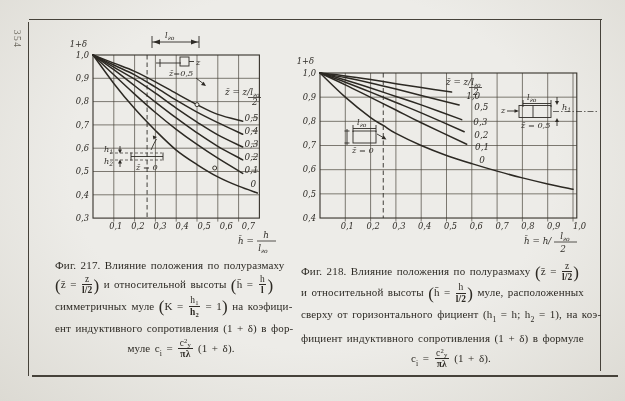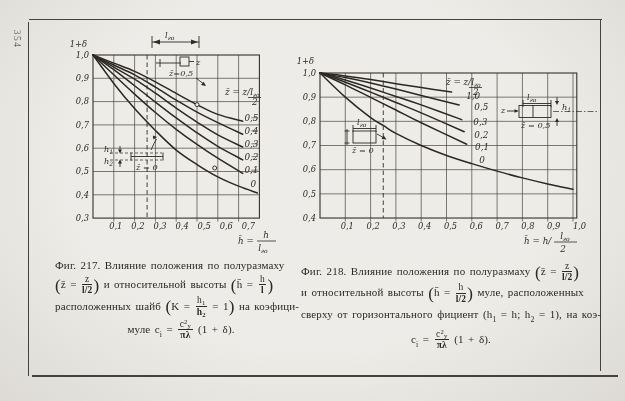--- a/index.html
+++ b/index.html
@@ -254,21 +254,23 @@
       <line x1="557" y1="126" x2="557" y2="120"></line>
         <path class="ah" d="M557,118 l-2,4 h4 z"></path>
       <text x="562" y="110" class="it s8"><tspan>h</tspan><tspan class="tsub" dy="1.5">1</tspan></text>
     </g>
   </svg>
 </div>
 
 <div class="caption" style="left:55px;top:256px;width:252px;">
     <div class="cap-line"><span><span>Фиг. 217. Влияние положения по полуразмаху</span></span></div>
     <div class="cap-line"><span class="par">(</span><span><span>z̄ = </span></span><span class="frac"><span class="num"><span>z</span></span><span class="den"><span>l/2</span></span></span><span class="par">)</span><span><span> и относительной высоты </span></span><span class="par">(</span><span><span>h̄ = </span></span><span class="frac"><span class="num"><span>h</span></span><span class="den"><span>l</span></span></span><span class="par">)</span></div>
-    <div class="cap-line"><span><span>расположенных шайб </span></span><span class="par">(</span><span><span>K = </span></span><span class="frac"><span class="num"><span>h</span><span class="sub">1</span></span><span class="den"><span>h</span><span class="sub">2</span></span></span><span><span> = 1</span></span><span class="par">)</span><span><span> на коэфици-</span></span></div>
+    <div class="cap-line"><span><span>симметричных муле </span></span><span class="par">(</span><span><span>K = </span></span><span class="frac"><span class="num"><span>h</span><span class="sub">1</span></span><span class="den"><span>h</span><span class="sub">2</span></span></span><span><span> = 1</span></span><span class="par">)</span><span><span> на коэфици-</span></span></div>
+    <div class="cap-line"><span><span>ент индуктивного сопротивления (1 + δ) в фор-</span></span></div>
     <div class="cap-line center"><span><span>муле c</span><span class="sub">i</span><span> = </span></span><span class="frac"><span class="num"><span>c</span><span class="sup">2</span><span class="sub">y</span></span><span class="den"><span>πλ</span></span></span><span><span> (1 + δ).</span></span></div>
   </div>
 <div class="caption" style="left:301px;top:262px;width:300px;">
     <div class="cap-line"><span><span>Фиг. 218. Влияние положения по полуразмаху </span></span><span class="par">(</span><span><span>z̄ = </span></span><span class="frac"><span class="num"><span>z</span></span><span class="den"><span>l/2</span></span></span><span class="par">)</span></div>
     <div class="cap-line"><span><span>и относительной высоты </span></span><span class="par">(</span><span><span>h̄ = </span></span><span class="frac"><span class="num"><span>h</span></span><span class="den"><span>l/2</span></span></span><span class="par">)</span><span><span> муле, расположенных</span></span></div>
     <div class="cap-line"><span><span>сверху от горизонтального фициент (h</span><span class="sub">1</span><span> = h; h</span><span class="sub">2</span><span> = 1), на коэ-</span></span></div>
+    <div class="cap-line"><span><span>фициент индуктивного сопротивления (1 + δ) в формуле</span></span></div>
     <div class="cap-line center"><span><span>c</span><span class="sub">i</span><span> = </span></span><span class="frac"><span class="num"><span>c</span><span class="sup">2</span><span class="sub">y</span></span><span class="den"><span>πλ</span></span></span><span><span> (1 + δ).</span></span></div>
   </div>
 
 </body></html>

